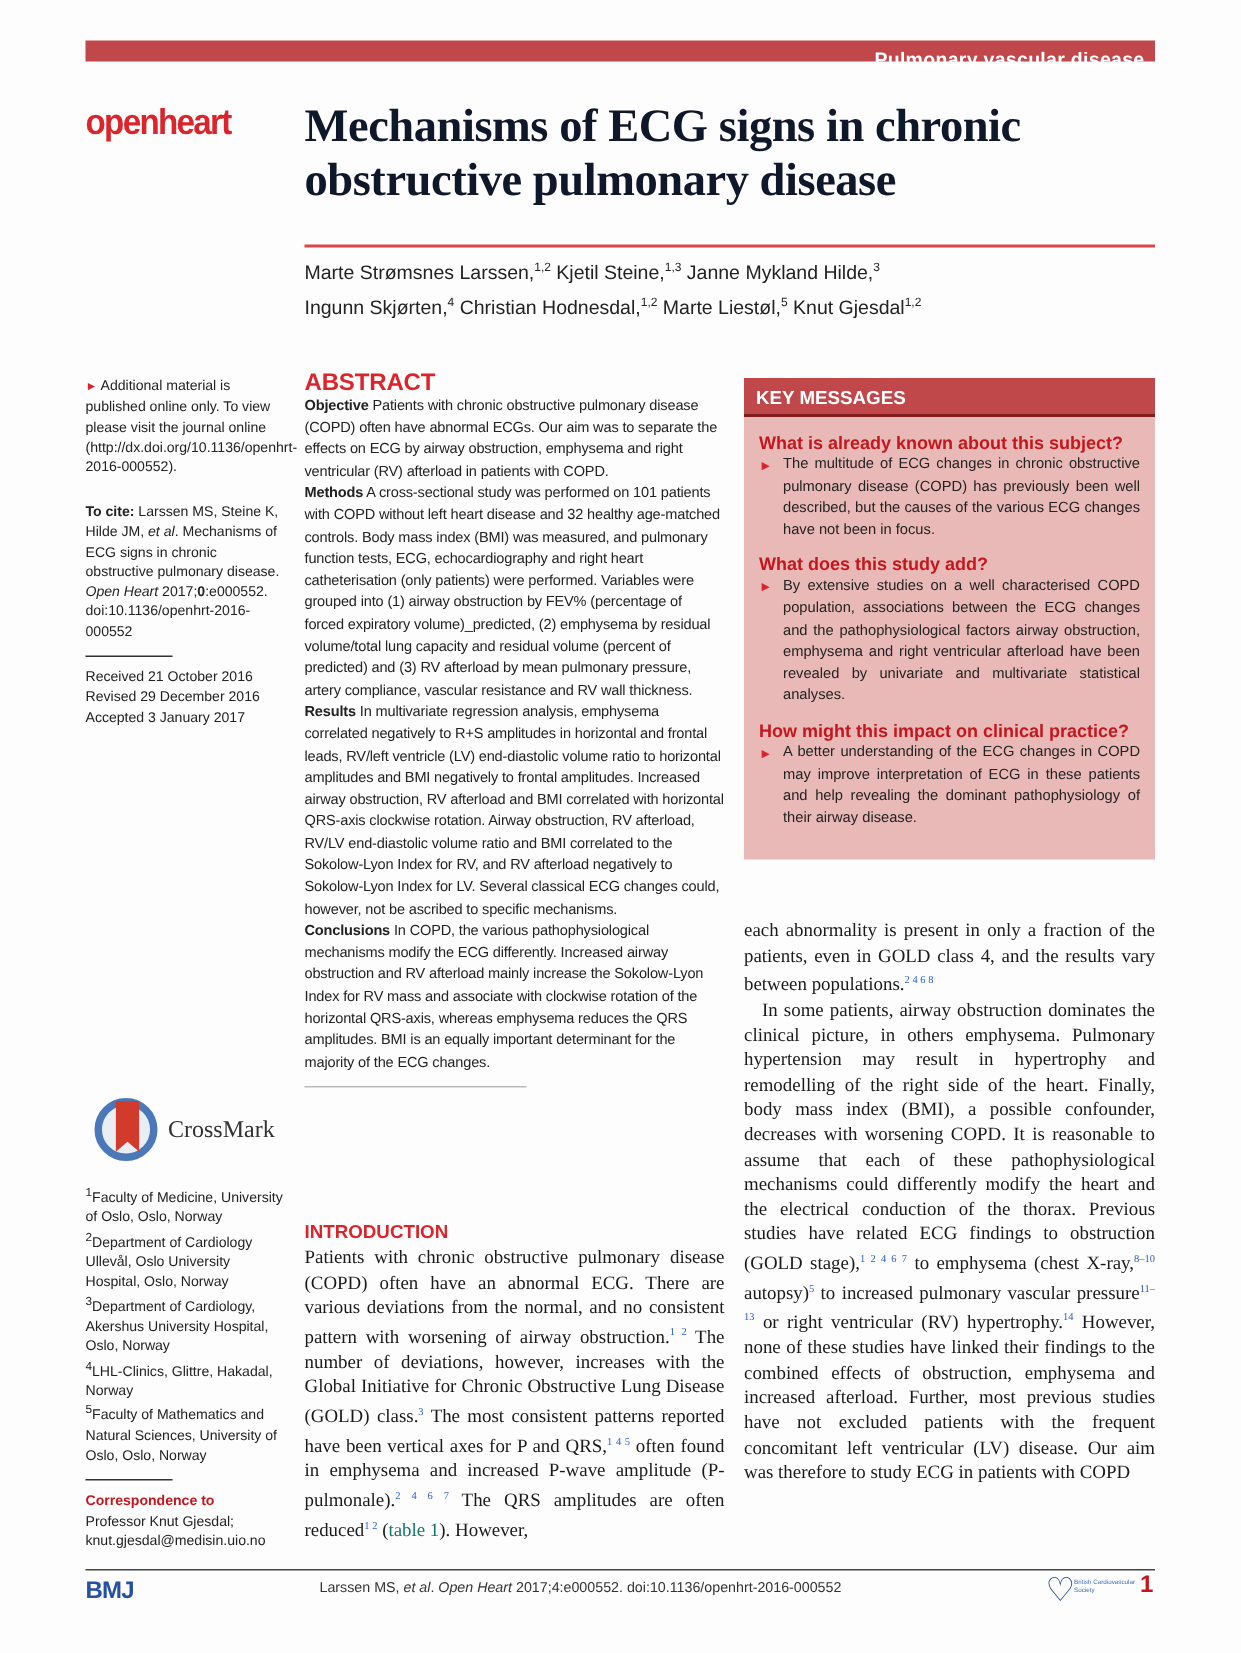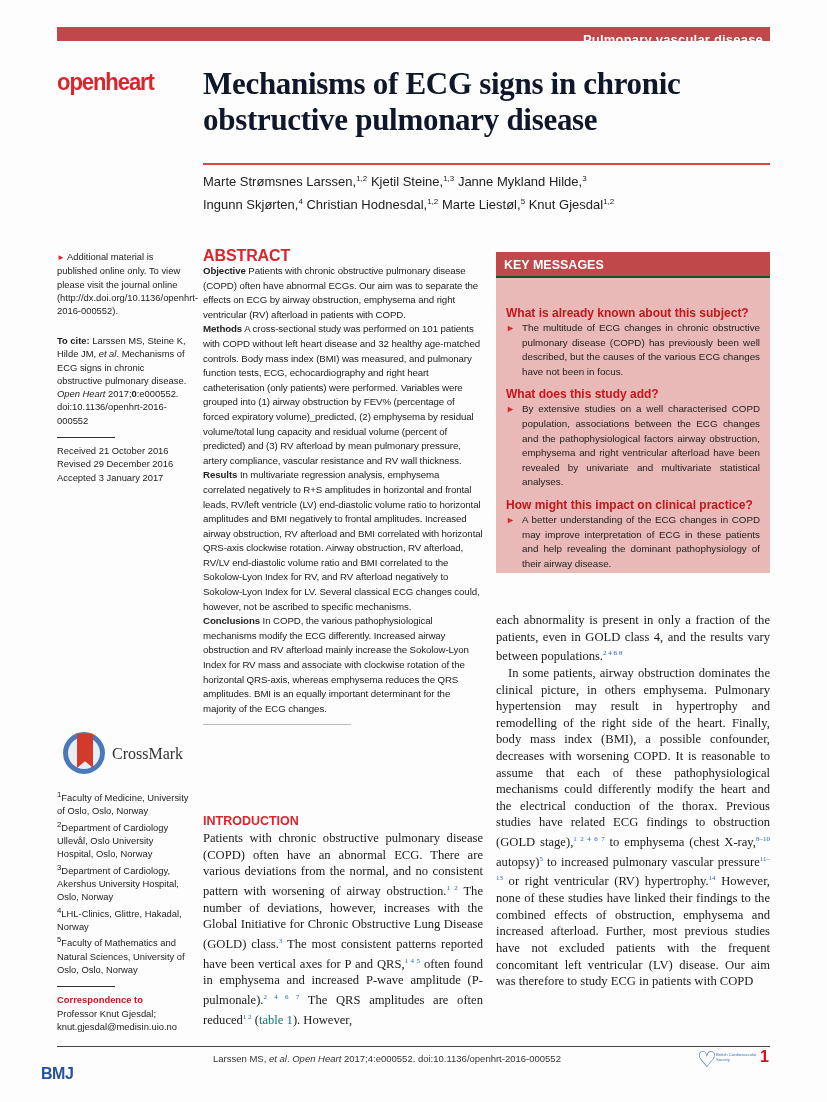--- a/index.html
+++ b/index.html
@@ -32,31 +32,31 @@
   .abstract b { font-weight: bold; }
   .abstract .rule { width: 148px; height: 1px; background: #bbb; margin-top: 8px; }
 
   .intro { position: absolute; left: 203px; top: 814px; width: 280px; }
   .intro h2 { color: #d9252b; font-size: 12.5px; font-weight: bold; line-height: 14px; margin-bottom: 2px; }
   .serif { font-family: "Liberation Serif", serif; font-size: 12.6px; line-height: 16.6px; text-align: justify; color: #1a1a1a; }
   .serif sup { font-size: 7px; color: #2a62c9; }
   .serif .link { color: #0f766e; }
 
   .key { position: absolute; left: 496px; top: 252px; width: 274px; height: 321px; background: #e8b9b7; }
-  .key .head { background: #c0474a; height: 26px; color: #fff; font-weight: bold; font-size: 12.5px; padding: 6px 8px; border-bottom: 2px solid #14532d; }
-  .key .body { padding: 26px 10px 0 10px; }
+  .key .head { background: #c0474a; height: 26px; color: #fff; font-weight: bold; font-size: 12.5px; padding: 6px 8px; border-bottom: 2px solid #7f1d1d; }
+  .key .body { padding: 8px 10px 0 10px; }
   .key h3 { color: #c4161c; font-size: 12px; font-weight: bold; line-height: 15px; margin-top: 2px; }
   .key .item { position: relative; padding-left: 16px; font-size: 9.8px; line-height: 14.6px; text-align: justify; color: #222; margin-bottom: 8px; }
   .key .item .tri { position: absolute; left: 0; top: 0; color: #d9252b; font-size: 9px; }
 
   .col3 { position: absolute; left: 496px; top: 612px; width: 274px; }
   .indent { text-indent: 12px; }
 
   .footer-rule { position: absolute; left: 57px; top: 1046px; width: 713px; height: 1px; background: #444; }
-  .bmj { position: absolute; left: 41px; top: 1052px; color: #2552a0; font-weight: bold; font-size: 16px; letter-spacing: -0.5px; margin-top: 13px; }
+  .bmj { position: absolute; left: 57px; top: 1052px; color: #2552a0; font-weight: bold; font-size: 16px; letter-spacing: -0.5px; }
   .citation { position: absolute; left: 213px; top: 1053px; font-size: 9.5px; color: #333; }
   .citation i { font-style: italic; }
   .bcs { position: absolute; left: 697px; top: 1049px; width: 60px; height: 26px; }
   .bcs .heart { position: absolute; left: 0; top: 0; font-size: 22px; color: #2552a0; line-height: 22px; }
   .bcs .txt { position: absolute; left: 19px; top: 3px; font-size: 4.2px; line-height: 5px; color: #3b6fc1; }
   .pagenum { position: absolute; left: 760px; top: 1048px; color: #c4161c; font-weight: bold; font-size: 16px; }
 </style>
 </head>
 <body>
 

